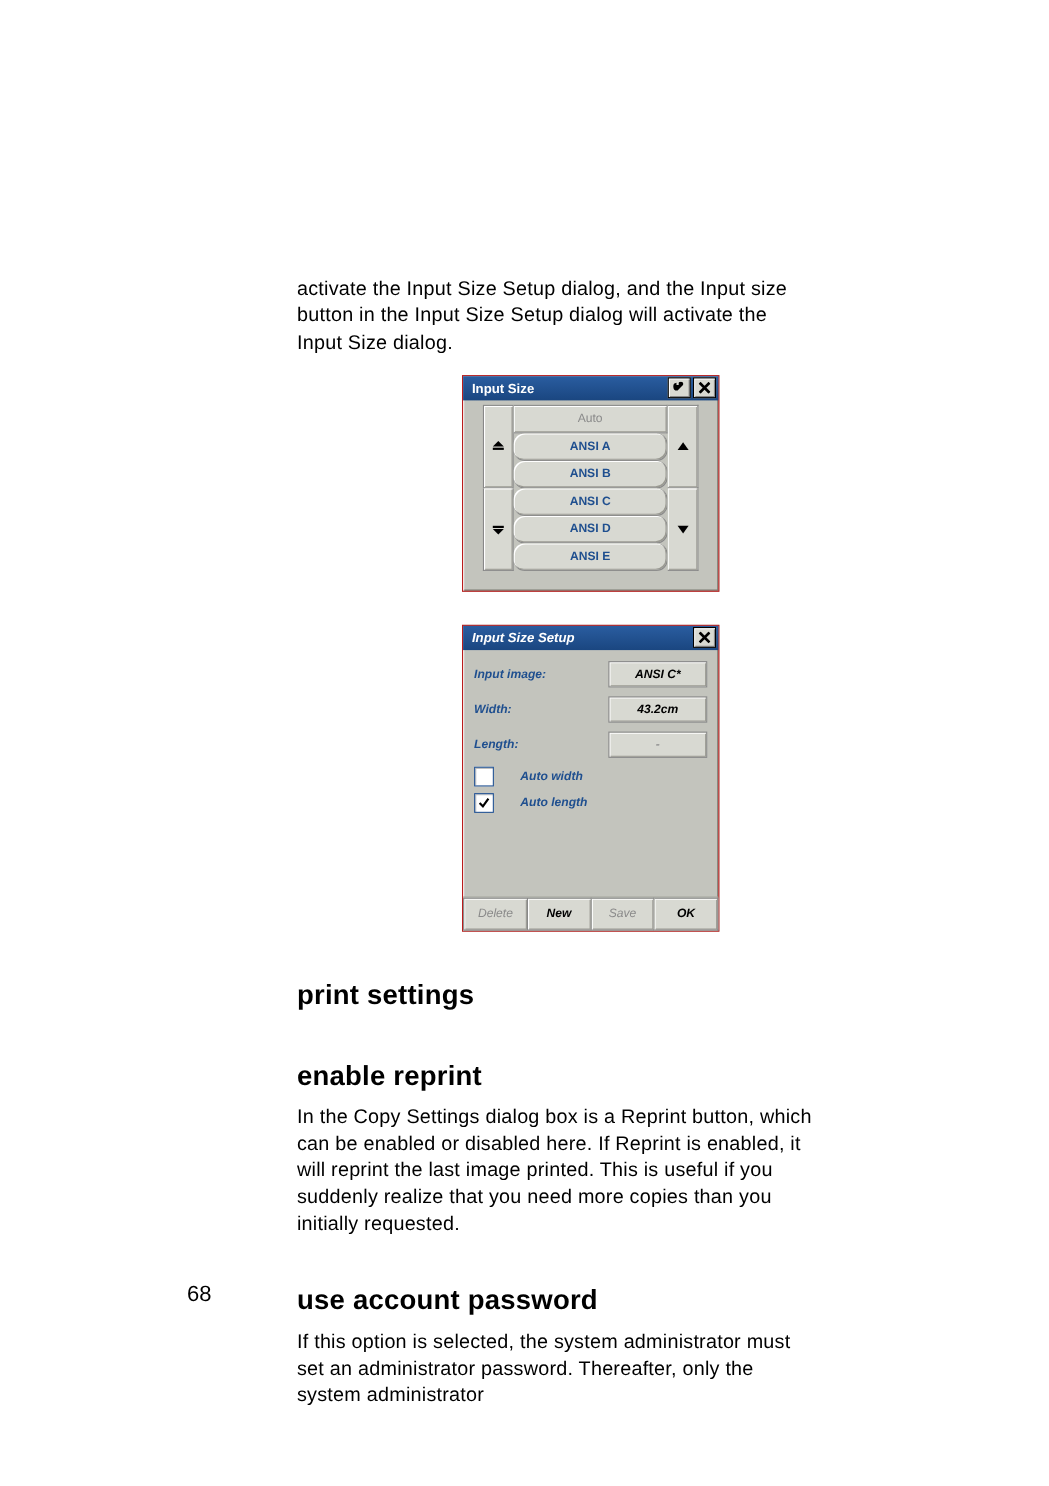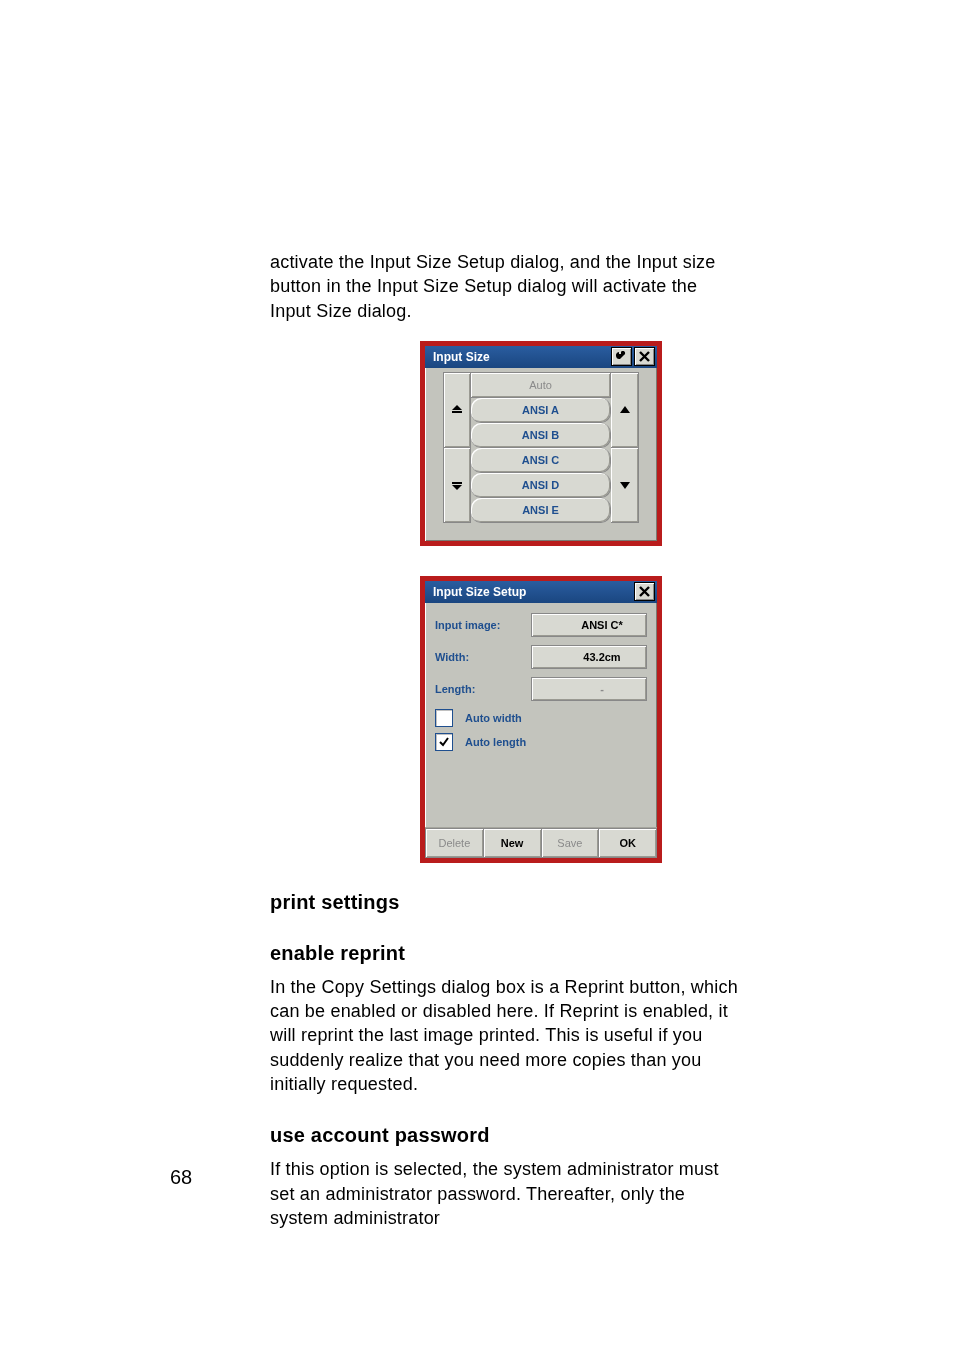--- a/index.html
+++ b/index.html
@@ -21,42 +21,42 @@
     width: 470px;
   }
   p.para {
     font-size: 18px;
     line-height: 1.35;
     margin: 0 0 18px 0;
     font-weight: 400;
     letter-spacing: 0.2px;
   }
   h2.sect {
-    font-size: 20px;
-    font-weight: 700;
-    margin: 28px 0 10px 0;
+    font-size: 25px;
+    font-weight: 700;
+    margin: 44px 0 10px 0;
     letter-spacing: 0.2px;
   }
 
   
   .footer {
     position: absolute;
     bottom: 120px;
     left: 170px;
     right: 160px;
     display: flex;
     justify-content: space-between;
     font-size: 20px;
     flex-direction: column;
   }
 
   
   .dialog {
     background: #c3c4bd;
-    border: 5px solid #b91c1c;
+    border: 1px solid #b91c1c;
     font-family: Arial, sans-serif;
     box-shadow: 1px 1px 0 #fff inset, -1px -1px 0 #7a7a72 inset;
   }
   .titlebar {
     background: #1f4f8f;
     background: linear-gradient(#2a5da0, #1a4680);
     color: #fff;
     font-size: 12px;
     font-weight: 700;
     height: 22px;
@@ -127,20 +127,21 @@
     box-shadow: 1px 1px 0 #fff inset, -1px -1px 0 #9a9a92 inset;
   }
   .listitem + .listitem { border-top: none; border-radius: 10px; }
   .listitem.dim { color: #8a8a8a; font-weight: 400; }
   .arrowcol.right .arrowcell { border-left: none; }
 
   
   #dlg-setup {
     width: 232px;
     margin-left: 150px;
+    font-style: italic;
   }
   .setup-body {
     padding: 10px 10px 6px 10px;
     font-size: 11px;
   }
   .setup-row {
     display: flex;
     justify-content: space-between;
     align-items: center;
     margin-bottom: 8px;
@@ -155,27 +156,26 @@
     height: 22px;
     background: #d8d9d2;
     border: 1px solid #888;
     display: flex;
     align-items: center;
     justify-content: center;
     font-size: 11px;
     font-weight: 700;
     color: #000;
     box-shadow: 1px 1px 0 #fff inset, -1px -1px 0 #9a9a92 inset;
-    padding-left: 26px;
   }
   .setup-valbtn.dim { color: #8a8a8a; }
   .chkrow {
     display: flex;
     align-items: center;
-    gap: 12px;
+    gap: 24px;
     margin: 6px 0;
   }
   .chk {
     width: 16px;
     height: 16px;
     background: #fff;
     border: 1px solid #1f4f8f;
     display: flex;
     align-items: center;
     justify-content: center;

